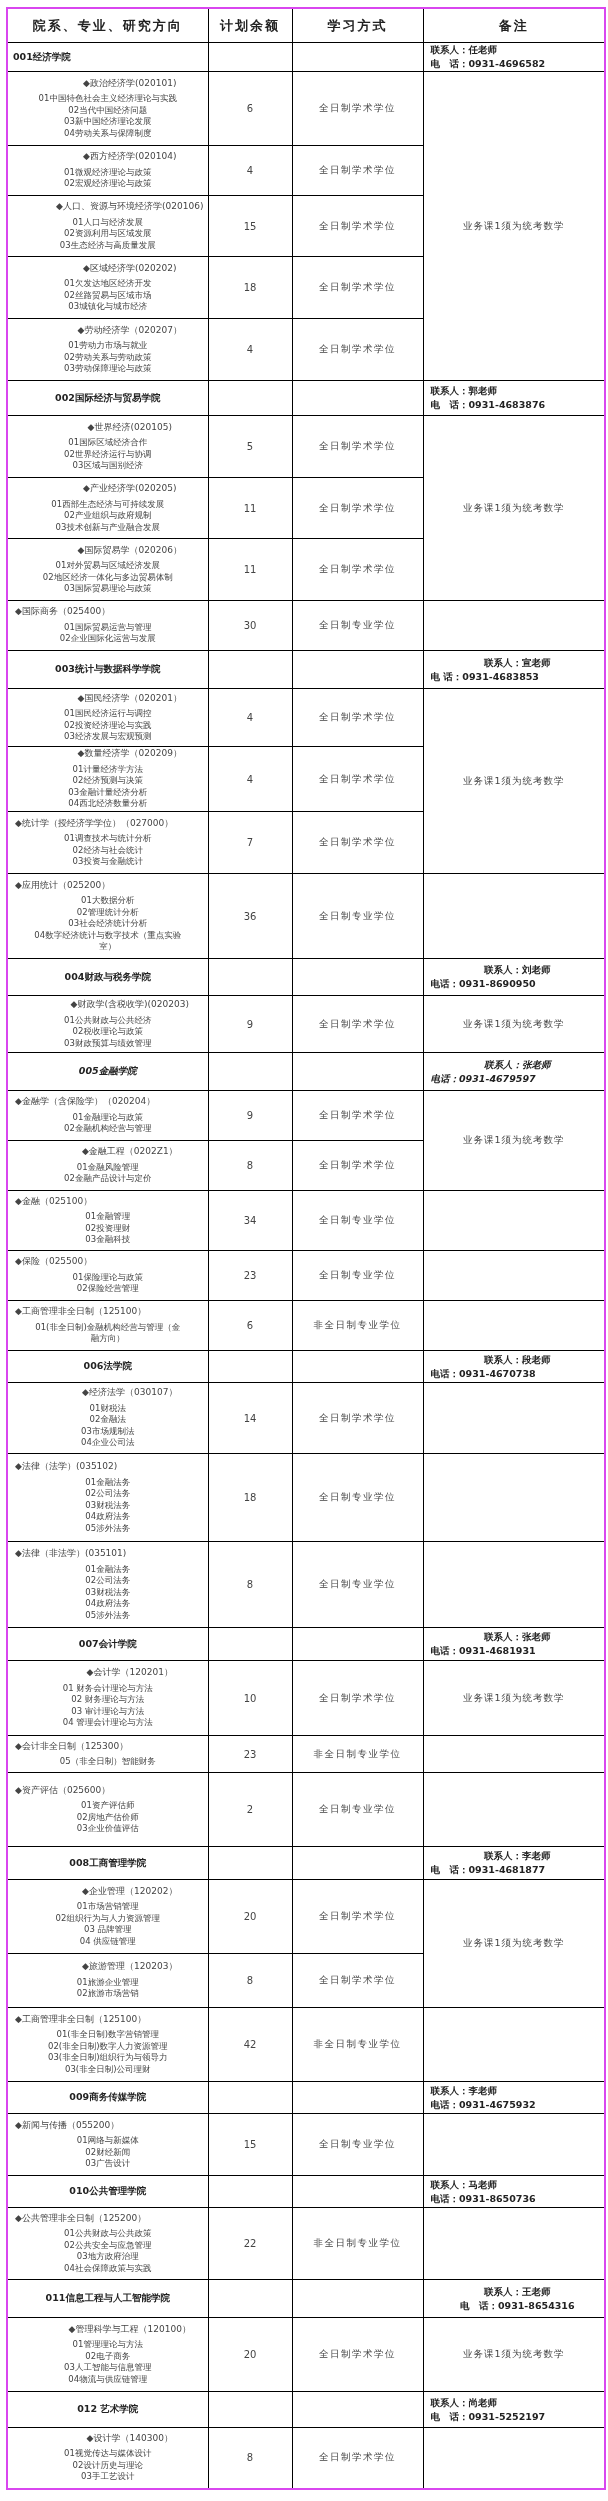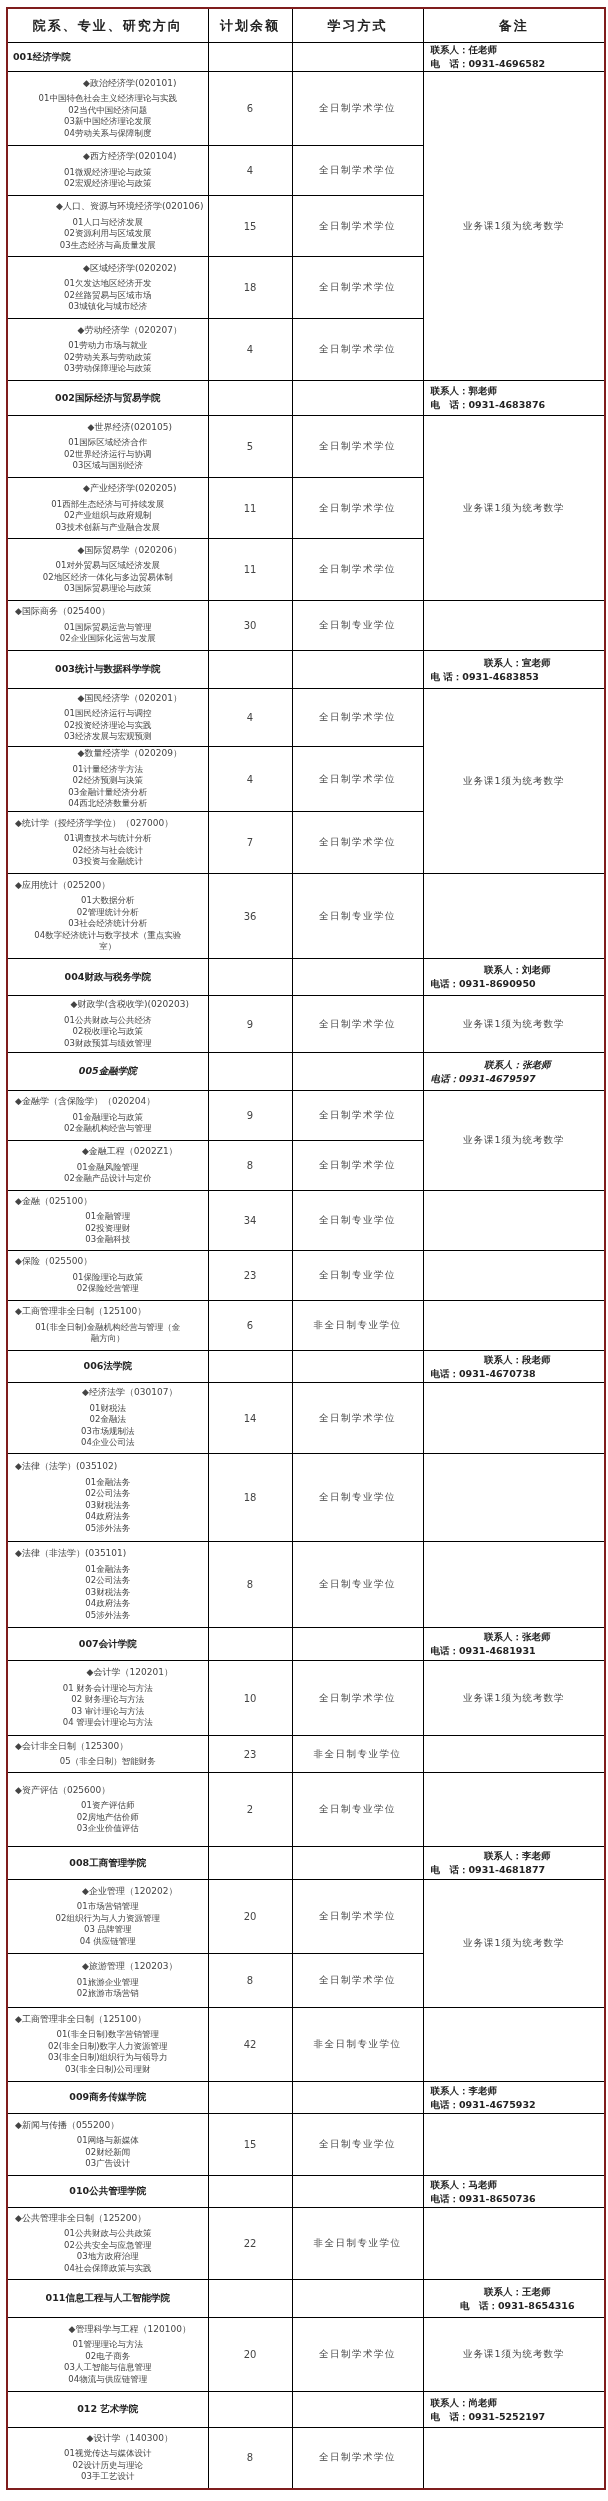--- a/index.html
+++ b/index.html
@@ -1,17 +1,17 @@
 <!DOCTYPE html>
 <html><head>
 <meta charset="utf-8">
 <style>
   html,body{margin:0;padding:0;background:#fff;}
   body{width:608px;height:2501px;position:relative;font-family:"DejaVu Sans","Liberation Sans",sans-serif;color:#333;}
-  table{position:absolute;left:6px;top:7px;width:598px;border-collapse:collapse;table-layout:fixed;border:2px solid #7f1d1d;}
+  table{position:absolute;left:6px;top:7px;width:598px;border-collapse:collapse;table-layout:fixed;border:2px solid #d946ef;}
   td,th{border:1px solid #000;padding:0;overflow:hidden;vertical-align:middle;}
   col.c1{width:201px;} col.c2{width:84px;} col.c3{width:131px;} col.c4{width:182px;}
   th{font-family:"DejaVu Serif","Liberation Serif",serif;font-size:13px;font-weight:bold;color:#222;height:33px;text-align:center;letter-spacing:2px;}
   td.num{text-align:center;font-size:10px;color:#444;}
   td.mode{text-align:center;font-size:9.5px;color:#444;letter-spacing:1.5px;}
   td.note{text-align:center;font-size:9.5px;color:#444;letter-spacing:1px;}
   td.major{font-size:8.5px;color:#444;line-height:11.5px;}
   .mtitle{font-size:9px;margin-bottom:4px;padding-left:44px;}
   .mtitle.center{text-align:center;}
   .mtitle.left{text-align:left;padding-left:7px;}

